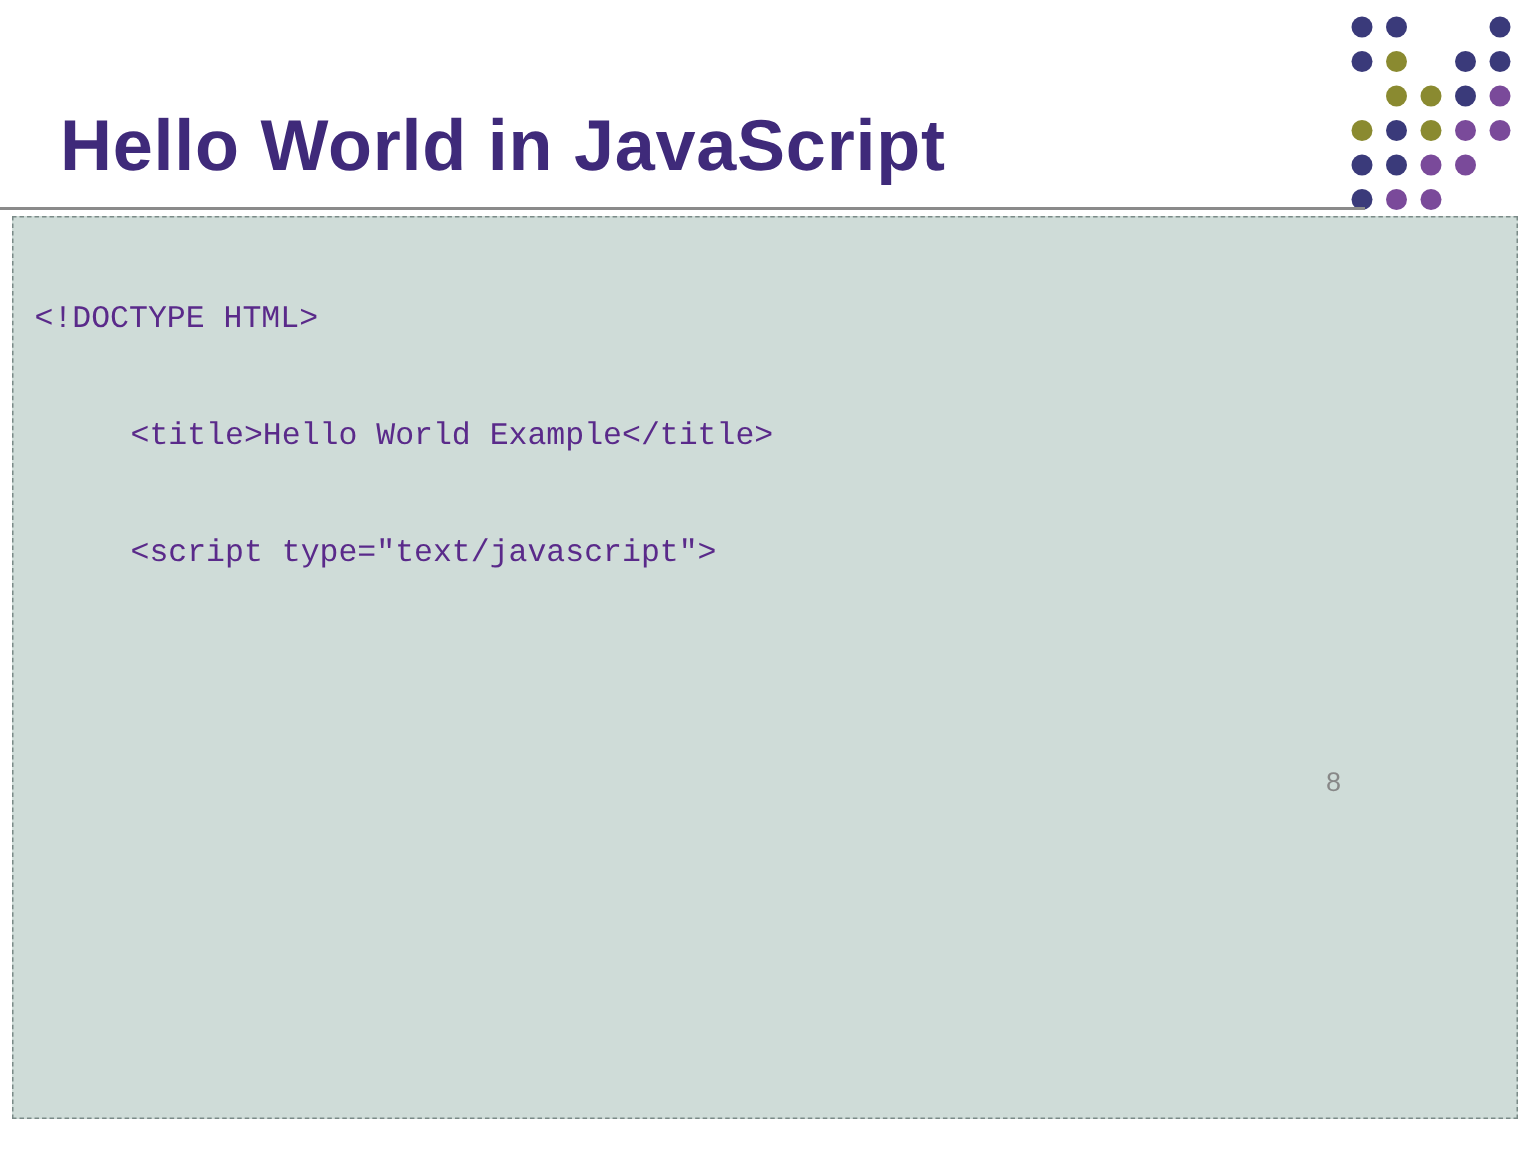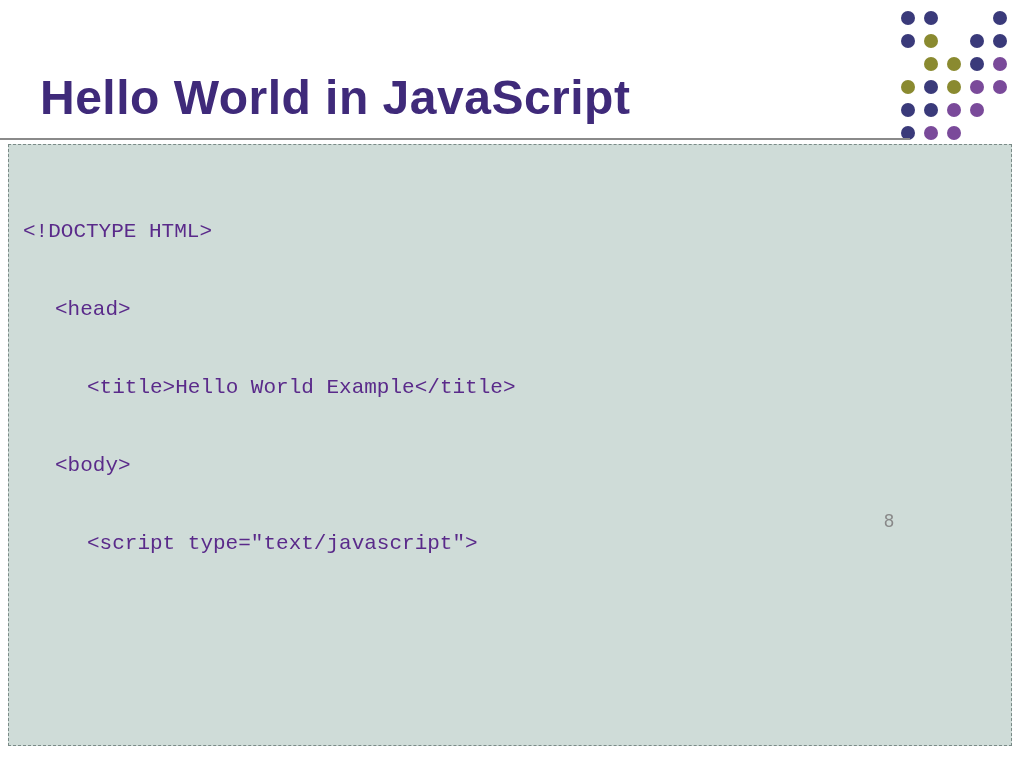--- a/index.html
+++ b/index.html
@@ -38,21 +38,21 @@
   }
   .code-block {
     position: absolute;
     top: 144px;
     left: 8px;
     width: 1004px;
     height: 602px;
     background: #cfdcd8;
     border: 1.5px dashed #7a8a87;
     box-sizing: border-box;
-    padding: 28px 14px;
+    padding: 10px 14px;
     font-family: "Courier New", Courier, monospace;
     font-size: 21px;
     line-height: 39px;
     white-space: pre;
     overflow: hidden;
   }
   .tag  { color: #5a2a8a; }
   .txt  { color: #5a2a8a; }
   .code-line { display: block; }
   .indent1 { padding-left: 32px; }
@@ -129,23 +129,21 @@
       <span class="d-empty"></span>
       <span class="d-empty"></span>
       <span class="d-empty"></span>
   </div>
 
   <div class="title">Hello World in JavaScript</div>
   <div class="title-underline"></div>
 
   <div class="code-block">
 <span class="code-line"><span class="tag">&lt;!DOCTYPE HTML&gt;</span></span>
-<span class="code-line indent1"><span class="tag">&lt;head&gt;</span></span>
 <span class="code-line indent2"><span class="tag">&lt;title&gt;</span><span class="txt">Hello World Example</span><span class="tag">&lt;/title&gt;</span></span>
-<span class="code-line indent1"><span class="tag">&lt;body&gt;</span></span>
 <span class="code-line indent2"><span class="tag">&lt;script type="text/javascript"&gt;</span></span>
 <span class="code-line indent3"></span>
 
 
 
 
 
   </div>
 
   <div class="page-number">8</div>

